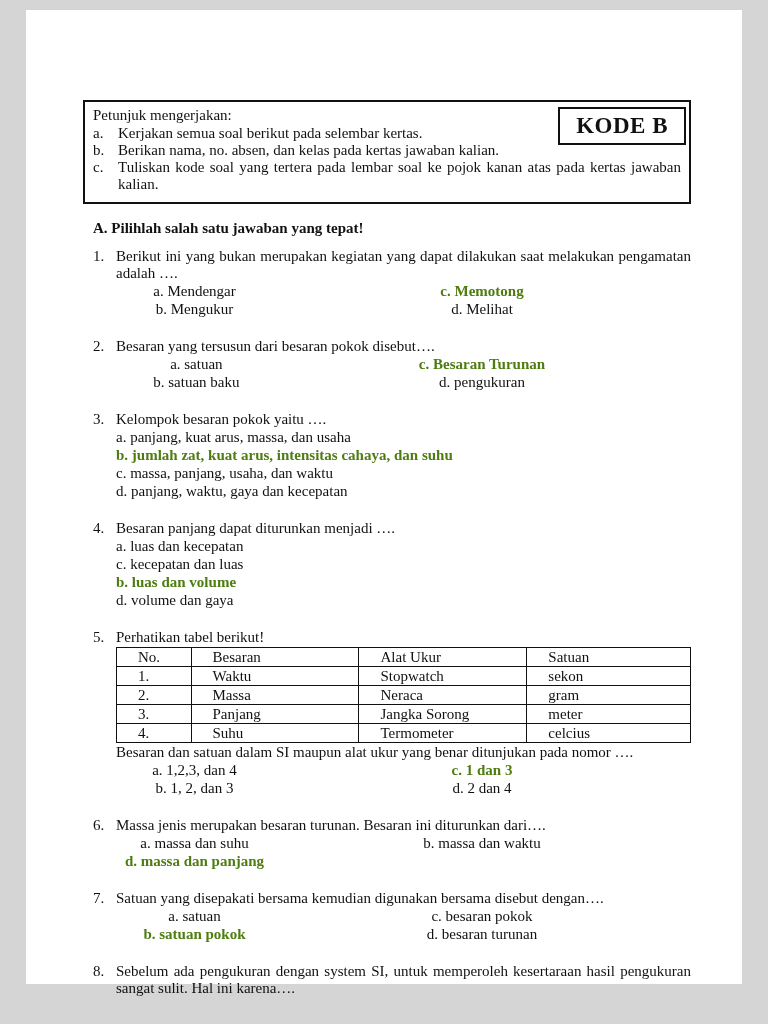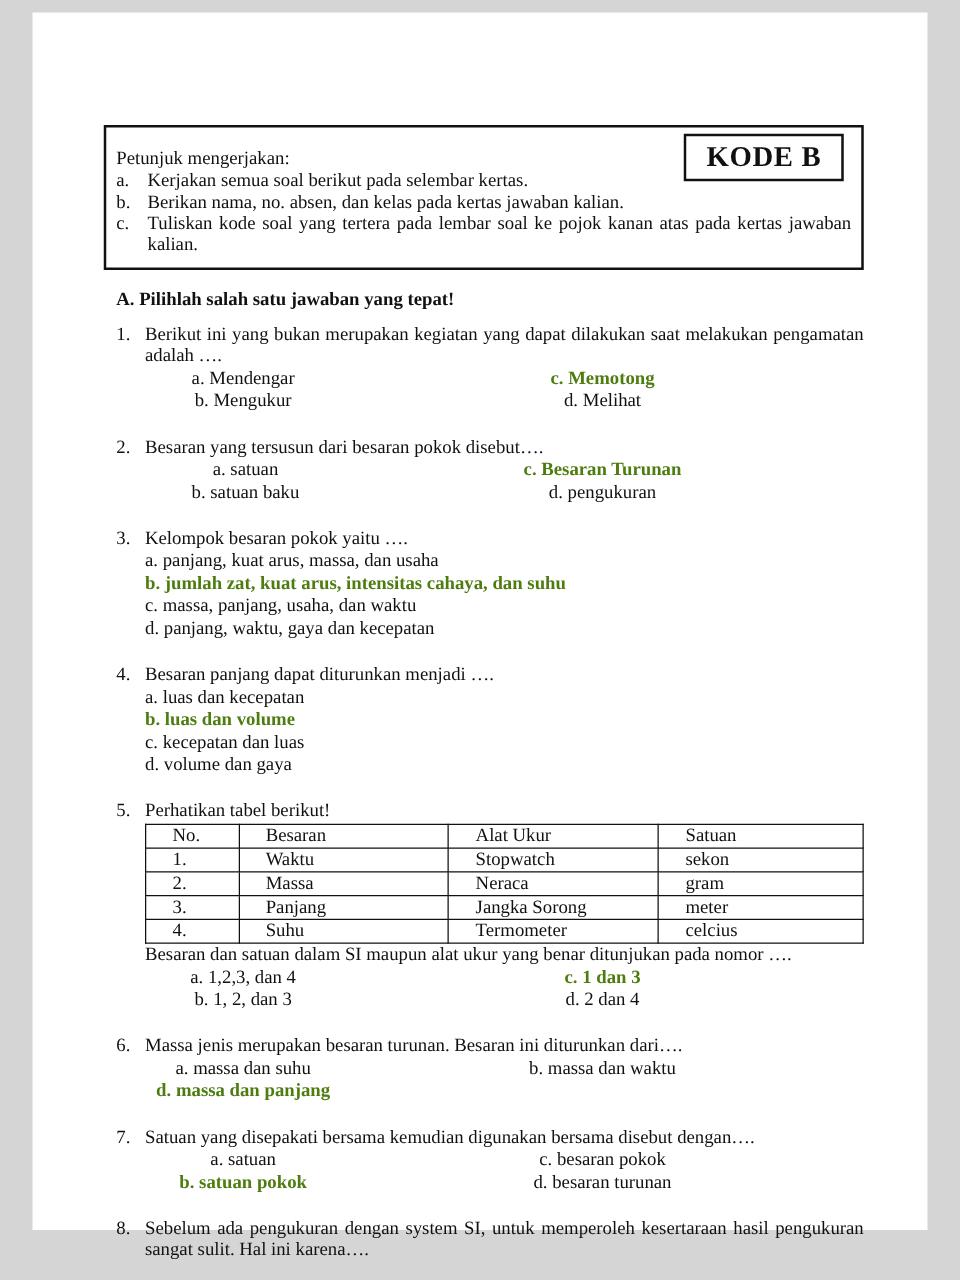--- a/index.html
+++ b/index.html
@@ -25,30 +25,30 @@
   .instruction-box {
     position:relative;
     border:2px solid #111;
     padding:5px 8px 9px 8px;
     margin-bottom:16px;
     box-sizing:border-box;
   }
   .kode-box {
     position:absolute;
     top:5px;
-    right:14px;
+    right:3px;
     border:2px solid #111;
     padding:4px 16px;
     font-weight:bold;
     font-size:23px;
     line-height:26px;
     background:#fff;
     letter-spacing:0.5px;
   }
-  .ins-title { margin:12px 0 1px 0; }
+  .ins-title { margin:0 0 1px 0; }
   .ins-item { display:flex; }
   .ins-label { width:25px; flex-shrink:0; }
   .ins-text { flex:1; min-width:0; padding-right:150px; }
   .ins-item:last-child .ins-text { padding-right:0; text-align:justify; }
 
   .section-title { font-weight:bold; margin:0 0 11px 10px; }
 
   
   .question { display:flex; margin:0 0 20px 10px; }
   .qnum { width:23px; flex-shrink:0; }
@@ -131,22 +131,22 @@
         </div>
       </div>
     </div>
 
     <div class="question">
       <span class="qnum">4.</span>
       <div class="qbody">
         <p class="qtext">Besaran panjang dapat diturunkan menjadi ….</p>
         <div class="opts-list">
           <div class="opt">a. luas dan kecepatan</div>
+          <div class="opt">c. kecepatan dan luas</div>
           <div class="opt red">b. luas dan volume</div>
-          <div class="opt">c. kecepatan dan luas</div>
           <div class="opt">d. volume dan gaya</div>
         </div>
       </div>
     </div>
 
     <div class="question">
       <span class="qnum">5.</span>
       <div class="qbody">
         <p class="qtext">Perhatikan tabel berikut!</p>
         <table class="q-table">

